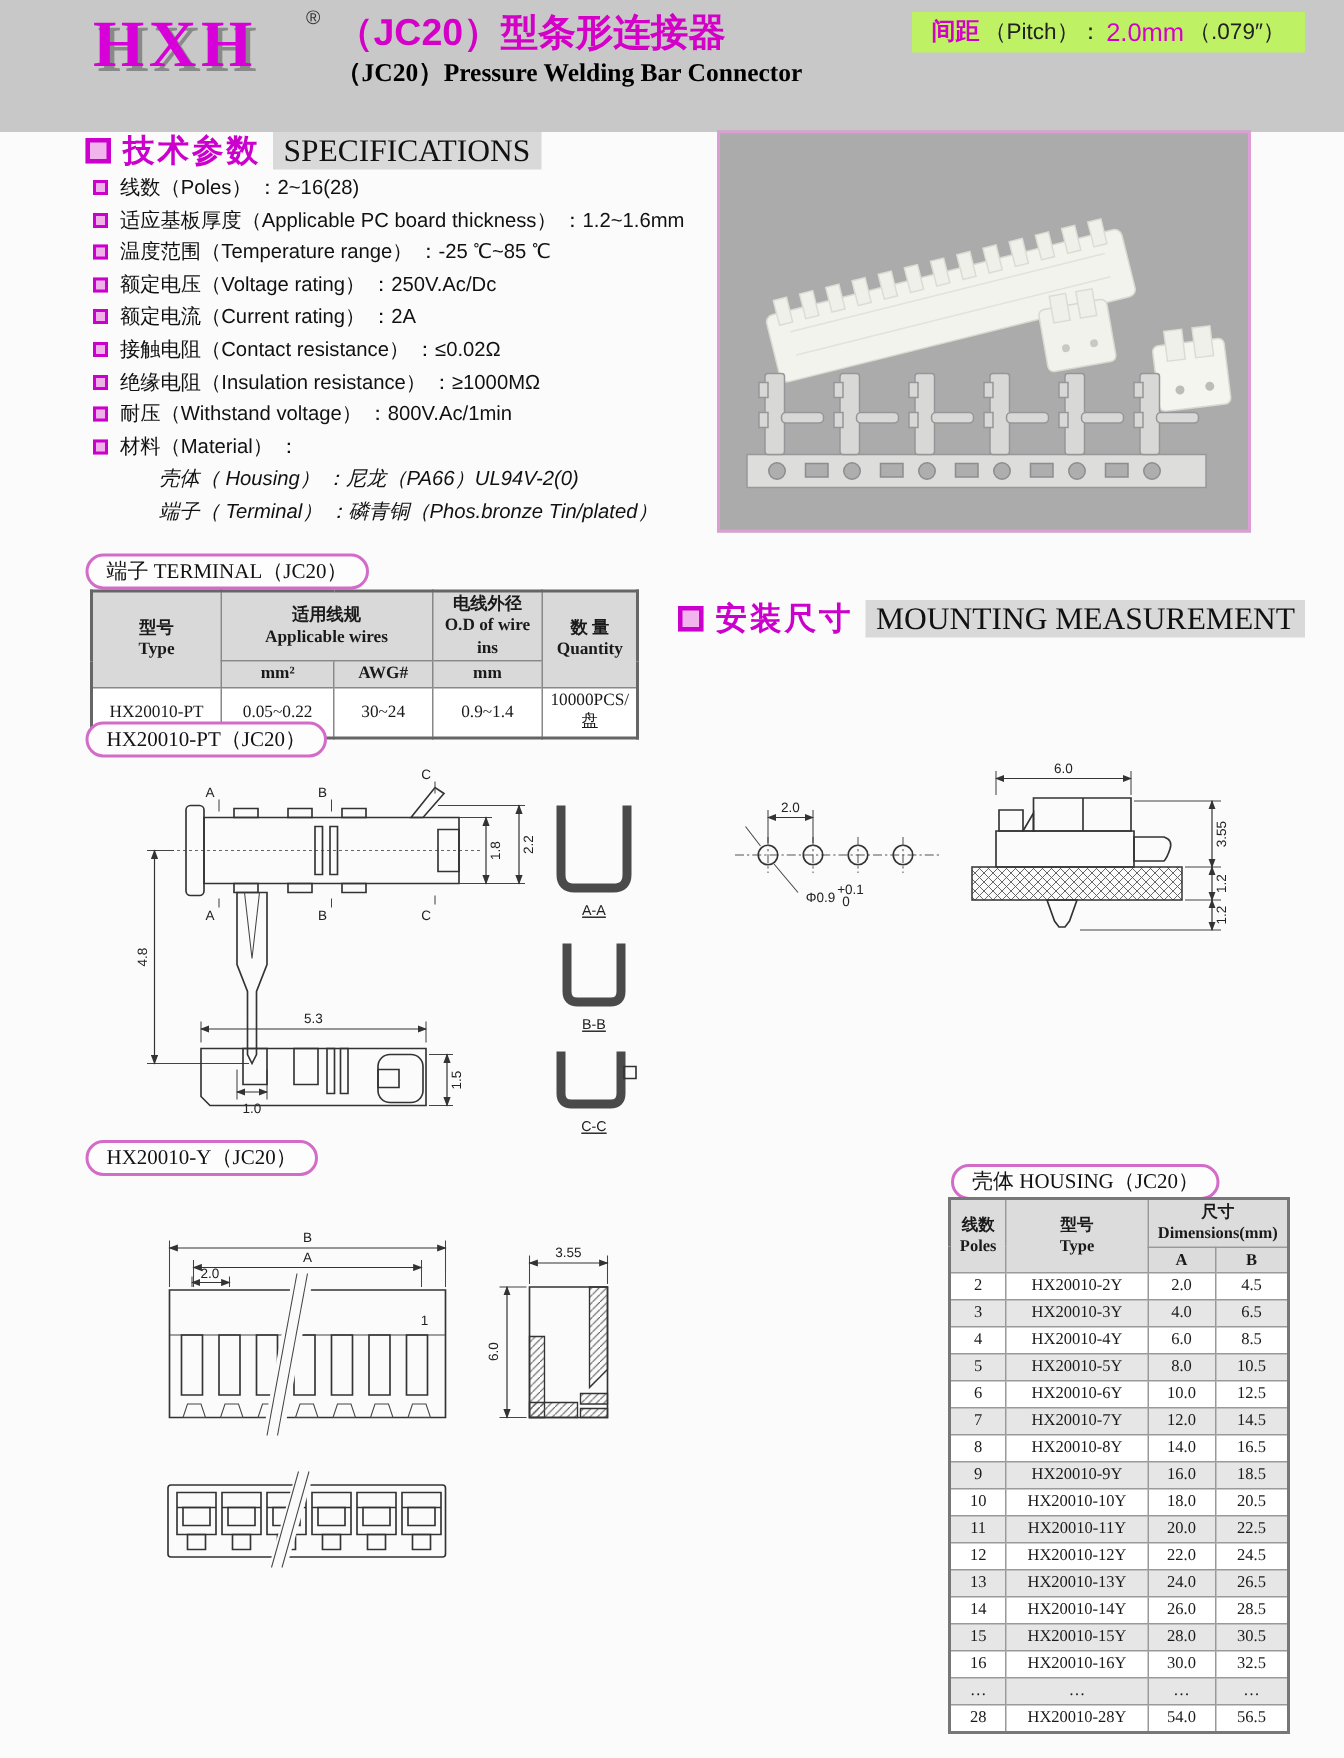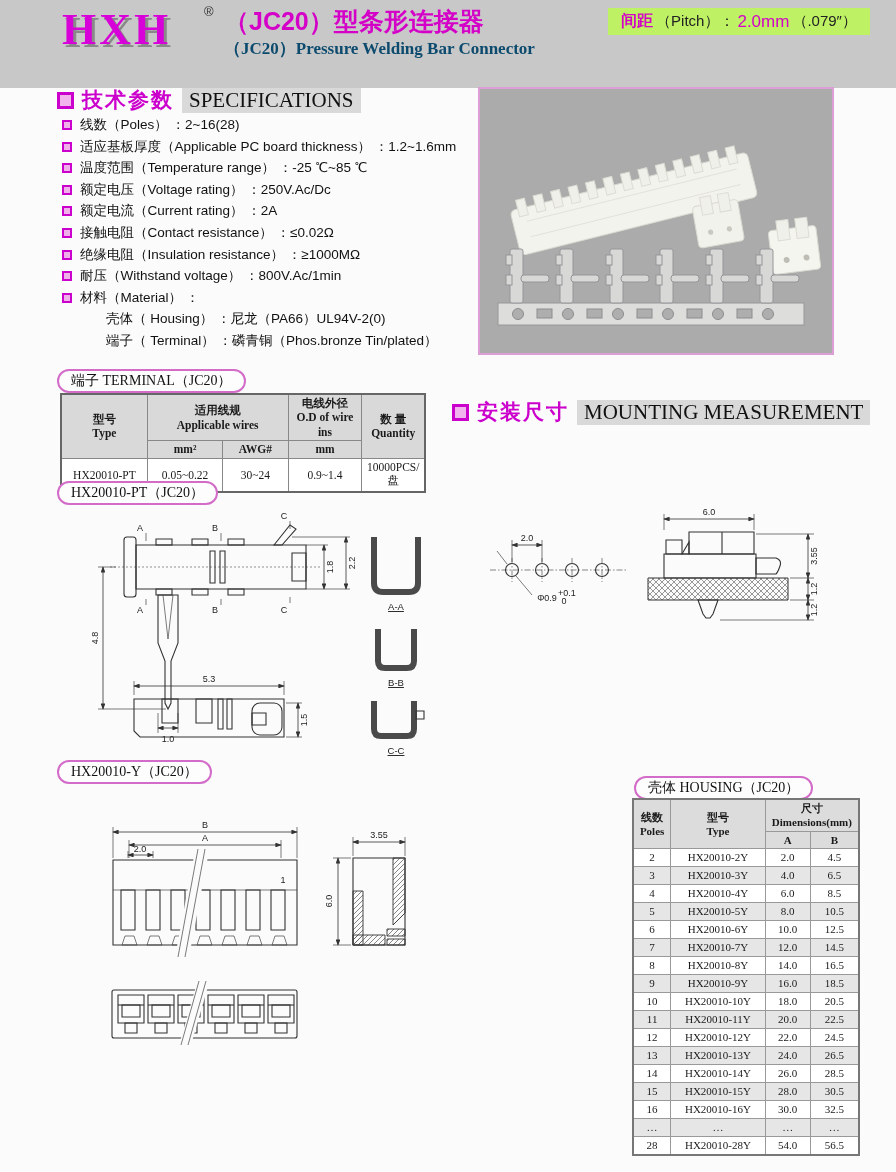--- a/index.html
+++ b/index.html
@@ -5,39 +5,39 @@
   html,body{margin:0;padding:0;background:#e8e8e8;}
   .page{position:relative;width:896px;height:1172px;background:#fbfbfb;
         font-family:"Liberation Sans",sans-serif;overflow:hidden;margin:0 auto;}
   
   .hdr{position:absolute;left:0;top:0;width:896px;height:88px;background:#c8c8c8;}
   .logo{position:absolute;left:62px;top:8px;font-family:"Liberation Serif",serif;
         font-weight:bold;font-size:44px;line-height:44px;color:#d800d8;letter-spacing:3px;
         text-shadow:3px 3px 0 #898989;}
   .reg{position:absolute;left:204px;top:4px;font-size:13px;color:#333;}
   .title-zh{position:absolute;left:224px;top:5px;font-size:25px;font-weight:bold;color:#d400c8;}
-  .title-en{position:absolute;left:224px;top:37px;font-size:17px;font-weight:bold;color:#0c4a6e;
+  .title-en{position:absolute;left:224px;top:37px;font-size:17px;font-weight:bold;color:#000000;
             font-family:"Liberation Serif",serif;}
   .pitch-box{position:absolute;left:608px;top:8px;width:262px;height:27px;background:#bef264;
              display:flex;align-items:center;justify-content:center;gap:3px;font-size:15px;white-space:nowrap;}
   .pitch-zh{color:#d400c8;font-weight:bold;font-size:16px;}
   .pitch-en{color:#222;}
   .pitch-val{color:#d400c8;font-size:17px;}
   .pitch-in{color:#222;}
   
   .sec-head{position:absolute;display:flex;align-items:center;gap:8px;white-space:nowrap;}
   .sq{width:11px;height:11px;border:3px solid #cc00cc;background:#f2b4ec;flex:none;}
   .sec-zh{color:#cc00cc;font-weight:bold;font-size:21px;letter-spacing:2px;}
   .sec-en{font-family:"Liberation Serif",serif;font-size:21px;background:#d9d9d9;
           padding:0 7px;color:#111;}
   
   .spec-list{position:absolute;left:62px;top:116px;width:414px;}
   .spec-item{display:flex;gap:8px;font-size:13.5px;color:#111;margin-bottom:3.6px;align-items:flex-start;}
   .bullet{width:6px;height:6px;border:2px solid #cc00cc;background:#f0b0ea;margin-top:4px;flex:none;}
-  .spec-sub{margin-left:44px;font-size:13.5px;color:#111;margin-bottom:3.6px;}
+  .spec-sub{margin-left:44px;font-size:13.5px;color:#111;margin-bottom:3.6px;font-style:italic;}
   
   .photo{position:absolute;left:478px;top:87px;width:356px;height:268px;background:#ababab;
          border:2px solid #dd9ed6;box-sizing:border-box;}
   
   .oval{position:absolute;border:2px solid #d36cc8;border-radius:14px;background:#fdfdfd;
         padding:1px 12px;font-family:"Liberation Serif",serif;font-size:14px;font-weight:normal;
         color:#111;white-space:nowrap;}
   
   table{border-collapse:collapse;font-family:"Liberation Serif",serif;text-align:center;color:#1a1a1a;}
   .ttable{position:absolute;left:60px;top:393px;width:366px;font-size:11.5px;border:2px solid #666;}

